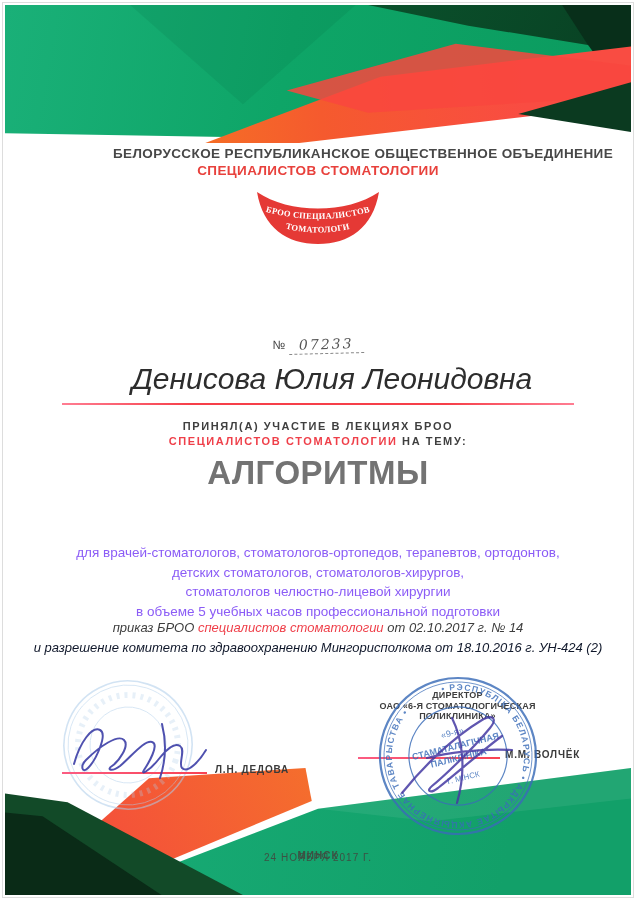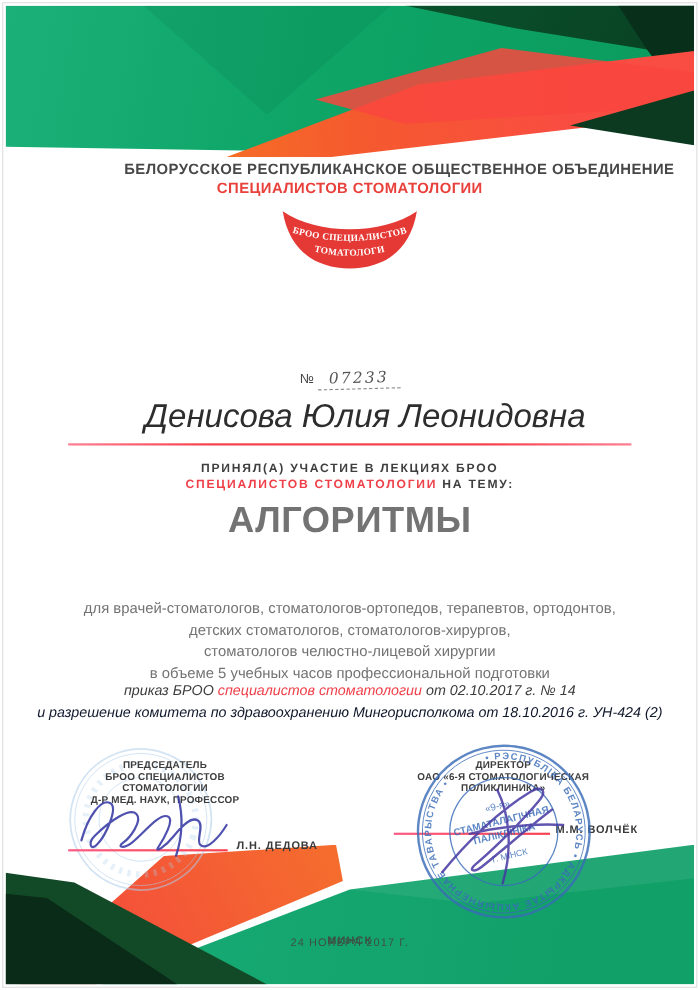--- a/index.html
+++ b/index.html
@@ -47,21 +47,21 @@
   .number-hand { display:inline-block; font-family:"DejaVu Serif", serif; font-style:italic;
                  font-size:14px; color:#555; letter-spacing:2px; border-bottom:1.5px dashed #888;
                  padding:0 10px 1px; transform:rotate(-1.5deg); }
   .recipient { top:362px; font-size:30px; font-style:italic; color:#2d2d2d; z-index:3;margin-left:14px; }
   .red-rule { position:absolute; top:403px; left:62px; right:62px; height:2px; z-index:3;
               background:linear-gradient(90deg,#ff7d92,#f63f49 25%,#f63f49 75%,#ff7d92); }
   .part1 { top:420px; font-size:11px; font-weight:bold; letter-spacing:1.6px; color:#3f3f3f; z-index:3; }
   .part2 { top:435px; font-size:11px; font-weight:bold; letter-spacing:1.6px; color:#3f3f3f; z-index:3; }
   .red-inline { color:#ef3f49; }
   .topic { top:454px; font-size:33px; line-height:37px; font-weight:bold; letter-spacing:.5px; color:#737373; z-index:3; }
-  .audience { top:543px; font-size:13.5px; line-height:19.5px; color:#737373; z-index:3; }
+  .audience { top:543px; font-size:13.5px; line-height:19.5px; color:#8b5cf6; z-index:3; }
   .order-line { top:620px; font-size:13px; font-style:italic; color:#3d3d3d; z-index:3; }
   .perm-line  { top:640px; font-size:13px; font-style:italic; color:#0f172a; z-index:3; }
 
   
   .sig-block { position:absolute; text-align:center; font-size:9px; line-height:10.5px;
                font-weight:bold; color:#3e3e3e; letter-spacing:.2px; z-index:6; }
   .sig-left  { left:60px;  top:690px; width:180px; }
   .sig-right { left:375px; top:690px; width:165px; }
   .pink-line { position:absolute; height:2px; z-index:6;
                background:linear-gradient(90deg,#fb5c82,#f84352); }
@@ -131,25 +131,20 @@
     <div>детских стоматологов, стоматологов-хирургов,</div>
     <div>стоматологов челюстно-лицевой хирургии</div>
     <div>в объеме 5 учебных часов профессиональной подготовки</div>
   </div>
 
   <div class="abs-center order-line">
     <span>приказ БРОО </span><span class="red-inline">специалистов стоматологии</span><span> от 02.10.2017 г. № 14</span>
   </div>
   <div class="abs-center perm-line">и разрешение комитета по здравоохранению Мингорисполкома от 18.10.2016 г. УН-424 (2)</div>
 
-  <div class="sig-block sig-left">
-    <div>ПРЕДСЕДАТЕЛЬ</div>
-    <div>БРОО СПЕЦИАЛИСТОВ СТОМАТОЛОГИИ</div>
-    <div>Д-Р МЕД. НАУК, ПРОФЕССОР</div>
-  </div>
   <div class="pink-line pl-left"></div>
   <div class="sig-name name-left">Л.Н. ДЕДОВА</div>
 
   <div class="sig-block sig-right">
     <div>ДИРЕКТОР</div>
     <div>ОАО «6-Я СТОМАТОЛОГИЧЕСКАЯ</div>
     <div>ПОЛИКЛИНИКА»</div>
   </div>
   <div class="pink-line pl-right"></div>
   <div class="sig-name name-right">М.М. ВОЛЧЁК</div>

